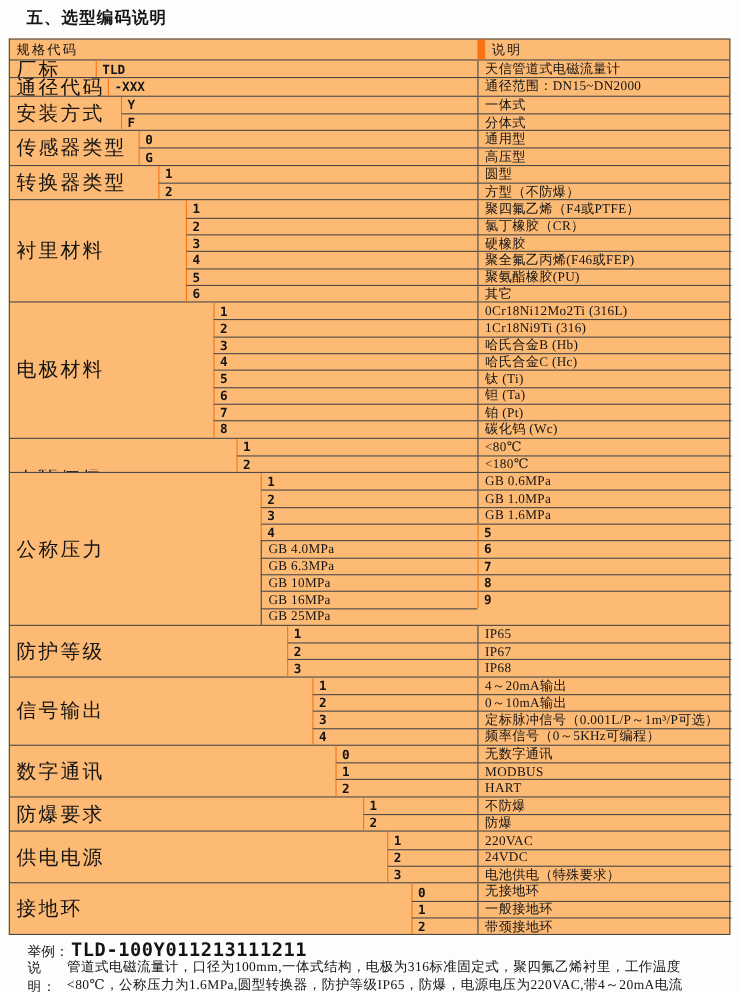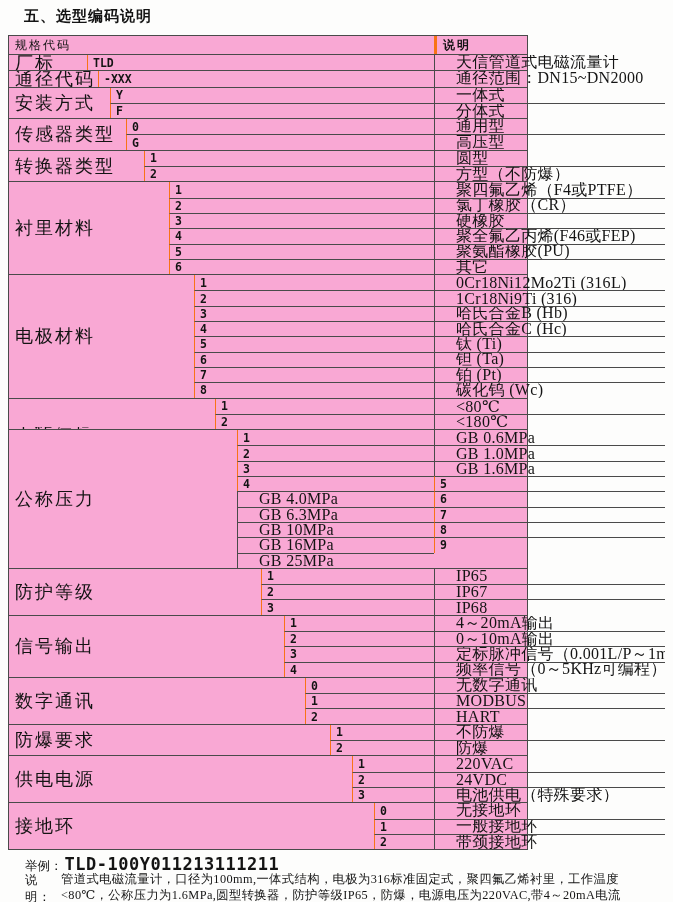--- a/index.html
+++ b/index.html
@@ -10,50 +10,50 @@
     font-family:"Liberation Serif","DejaVu Serif",serif;
     position:relative;overflow:hidden;
   }
   .page-title{
     font-family:"Liberation Sans","DejaVu Sans",sans-serif;
     font-weight:bold;font-size:15px;letter-spacing:1px;
     padding:7px 0 0 24px;
   }
   .spec-table{
     margin:9px 0 0 8px;
-    width:520px;
+    width:656px;
     border:1px solid #4a4a4a;
     box-sizing:border-box;
-    background:#f9a8d4;
+    background:#fdba74;
   }
   .header-row{display:grid;grid-template-columns:425px 231px;height:18px;}
   .hcell{
     display:flex;align-items:center;
     padding-left:6px;font-size:12px;letter-spacing:2px;
   }
-  .hcell.desc{border-left:3px solid #f97316;font-weight:bold;}
+  .hcell.desc{border-left:7px solid #f97316;}
   .group{display:grid;border-top:1px solid #4a4a4a;}
   .glabel{
     grid-column:1;
     display:flex;align-items:center;
     padding-left:6px;box-sizing:border-box;
     font-size:18px;letter-spacing:2px;white-space:nowrap;overflow:hidden;
   }
   .gcode{
     border-left:1px solid #f97316;
     display:flex;align-items:center;
     padding-left:5px;box-sizing:border-box;
     font-family:"DejaVu Sans Mono","Liberation Mono",monospace;
     font-weight:bold;font-size:11.5px;
   }
   .gdesc{
     border-left:1px solid #4a4a4a;
     display:flex;align-items:center;
-    padding-left:21px;box-sizing:border-box;
-    font-size:16px;letter-spacing:0.3px;
+    padding-left:6px;box-sizing:border-box;
+    font-size:12px;letter-spacing:0.3px;
     white-space:nowrap;overflow:hidden;
   }
   .gcode.rnext,.gdesc.rnext{border-top:1px solid #4a4a4a;}
   .notes{margin:4px 0 0 25px;}
   .example-row{
     display:flex;align-items:baseline;
     font-size:12.5px;height:17px;
   }
   .example-code{
     font-family:"DejaVu Sans Mono","Liberation Mono",monospace;

